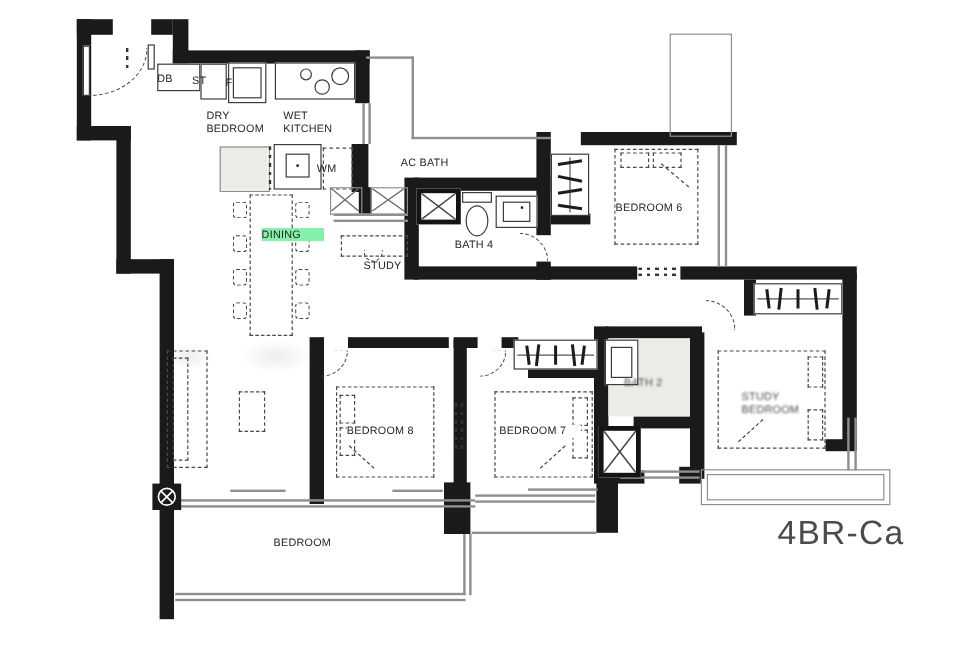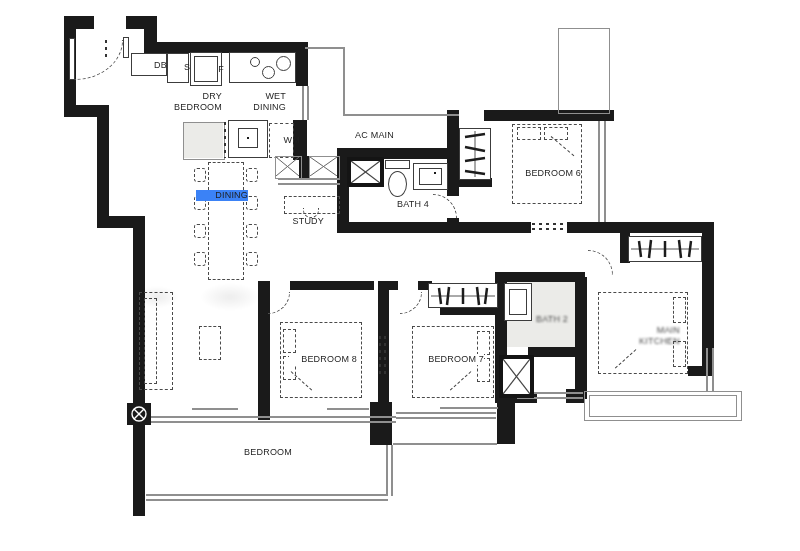--- a/index.html
+++ b/index.html
@@ -4,21 +4,21 @@
 <style>
   html,body{margin:0;padding:0;background:#fff;}
   #plan{position:relative;width:800px;height:551px;background:#fff;overflow:hidden;
         font-family:"Liberation Sans",sans-serif;}
   .wall{position:absolute;background:#1a1a1a;}
   .ln{position:absolute;background:#8f8f8f;}
   .box{position:absolute;border:1px solid #8f8f8f;}
   .thin{position:absolute;border:1px solid #3c3c3c;background:#fff;box-sizing:border-box;}
   .dash{position:absolute;border:1px dashed #4a4a4a;box-sizing:border-box;}
   .gray{position:absolute;background:#ebebe8;}
-  .lbl{position:absolute;font-size:9px;color:#1f1f1f;text-align:right;line-height:1.2;letter-spacing:.2px;}
+  .lbl{position:absolute;font-size:9px;color:#1f1f1f;text-align:left;line-height:1.2;letter-spacing:.2px;}
   .blur{filter:blur(.8px);color:#4a4a4a;}
   .code{position:absolute;font-size:28px;color:#4b4b4b;letter-spacing:1px;}
   .chair{position:absolute;border:1px dashed #4a4a4a;border-radius:3px;box-sizing:border-box;}
   .arc-br{position:absolute;border-right:1px dashed #555;border-bottom:1px dashed #555;border-radius:0 0 100% 0;box-sizing:border-box;}
   .arc-tr{position:absolute;border-top:1px dashed #555;border-right:1px dashed #555;border-radius:0 100% 0 0;box-sizing:border-box;}
   .dashrow{position:absolute;background:repeating-linear-gradient(90deg,#333 0 3px,transparent 3px 7px);}
   .dashcol{position:absolute;background:repeating-linear-gradient(180deg,#333 0 3px,transparent 3px 7px);}
   .diag{position:absolute;border-top:1px dashed #444;transform-origin:left center;}
   .circle{position:absolute;border:1px solid #3c3c3c;border-radius:50%;background:#fff;box-sizing:border-box;}
   .xframe{position:absolute;border:4px solid #141414;background:#fff;box-sizing:border-box;}
@@ -112,31 +112,31 @@
   <div class="thin" style="left:167px;top:53px;width:22px;height:30px"></div>
   <div class="lbl" style="left:160px;top:62px;width:36px">ST</div>
   <div class="thin" style="left:190px;top:52px;width:32px;height:34px"></div>
   <div class="thin" style="left:194px;top:56px;width:24px;height:26px"></div>
   <div class="lbl" style="left:188px;top:64px;width:36px">F</div>
   <div class="thin" style="left:229px;top:52px;width:67px;height:31px"></div>
   <div class="circle" style="left:250px;top:57px;width:10px;height:10px"></div>
   <div class="circle" style="left:262px;top:66px;width:13px;height:13px"></div>
   <div class="circle" style="left:276px;top:56px;width:15px;height:15px"></div>
   <div class="lbl" style="left:172px;top:91px;width:50px">DRY BEDROOM</div>
-  <div class="lbl" style="left:236px;top:91px;width:50px">WET DINING</div>
+  <div class="lbl" style="left:236px;top:91px;width:50px">WET KITCHEN</div>
   <div class="gray" style="left:183px;top:122px;width:40px;height:36px"></div>
   <div class="box" style="left:183px;top:122px;width:40px;height:36px"></div>
   <div class="dashcol" style="left:224px;top:122px;width:2px;height:36px"></div>
   <div class="thin" style="left:228px;top:120px;width:40px;height:38px"></div>
   <div class="thin" style="left:238px;top:128px;width:20px;height:20px"></div>
   <div class="wall" style="left:247px;top:137px;width:2px;height:2px"></div>
   <div class="dash" style="left:269px;top:123px;width:25px;height:35px"></div>
   <div class="lbl" style="left:264px;top:135px;width:36px">WM</div>
 
-  <div class="lbl" style="left:334px;top:130px;width:60px">AC MAIN</div>
+  <div class="lbl" style="left:334px;top:130px;width:60px">AC BATH</div>
   <div class="box" style="left:275px;top:156px;width:25px;height:21px">
     <svg width="23" height="19">
         <line x1="0" y1="0" x2="23" y2="19" stroke="#666" stroke-width="1"></line>
         <line x1="23" y1="0" x2="0" y2="19" stroke="#666" stroke-width="1"></line>
       </svg>
   </div>
   <div class="box" style="left:309px;top:156px;width:29px;height:21px">
     <svg width="27" height="19">
         <line x1="0" y1="0" x2="27" y2="19" stroke="#666" stroke-width="1"></line>
         <line x1="27" y1="0" x2="0" y2="19" stroke="#666" stroke-width="1"></line>
@@ -152,32 +152,32 @@
   <div class="thin" style="left:385px;top:160px;width:25px;height:9px"></div>
   <div class="circle" style="left:388px;top:171px;width:19px;height:26px"></div>
   <div class="thin" style="left:413px;top:163px;width:35px;height:27px"></div>
   <div class="thin" style="left:419px;top:168px;width:23px;height:17px"></div>
   <div class="wall" style="left:434px;top:172px;width:2px;height:2px"></div>
   <div class="lbl" style="left:379px;top:199px;width:50px">BATH 4</div>
   <div class="arc-tr" style="left:433px;top:194px;width:24px;height:24px"></div>
 
   <div class="dash" style="left:284px;top:196px;width:56px;height:18px"></div>
   <div class="dash" style="left:303px;top:208px;width:16px;height:10px;border-top:none;border-radius:0 0 8px 8px"></div>
-  <div class="lbl" style="left:274px;top:216px;width:50px">STUDY</div>
+  <div class="lbl" style="left:303px;top:216px;width:50px">STUDY</div>
 
   <div class="dash" style="left:208px;top:162px;width:36px;height:118px"></div>
   <div class="chair" style="left:194px;top:168px;width:12px;height:14px"></div>
   <div class="chair" style="left:194px;top:196px;width:12px;height:14px"></div>
   <div class="chair" style="left:194px;top:224px;width:12px;height:14px"></div>
   <div class="chair" style="left:194px;top:252px;width:12px;height:14px"></div>
   <div class="chair" style="left:246px;top:168px;width:12px;height:14px"></div>
   <div class="chair" style="left:246px;top:196px;width:12px;height:14px"></div>
   <div class="chair" style="left:246px;top:224px;width:12px;height:14px"></div>
   <div class="chair" style="left:246px;top:252px;width:12px;height:14px"></div>
-  <div class="lbl" style="left:196px;top:190px;width:52px;background:#3b82f6">DINING</div>
+  <div class="lbl" style="left:218px;top:190px;width:52px;background:#86efac">DINING</div>
 
   <div class="dash" style="left:139px;top:292px;width:34px;height:98px"></div>
   <div class="dash" style="left:144px;top:298px;width:13px;height:86px"></div>
   <div class="dash" style="left:199px;top:326px;width:22px;height:34px"></div>
   <div class="smudge" style="left:200px;top:283px;width:60px;height:28px"></div>
   <div class="smudge" style="left:135px;top:286px;width:44px;height:22px"></div>
   <div class="smudge" style="left:420px;top:283px;width:56px;height:26px"></div>
 
   <div class="thin" style="left:459px;top:128px;width:32px;height:52px">
     <svg width="30" height="50">
@@ -237,25 +237,26 @@
       <line x1="36" y1="4" x2="36" y2="20" stroke="#1c1c1c" stroke-width="2.5"></line>
       <line x1="50" y1="3" x2="52" y2="21" stroke="#1c1c1c" stroke-width="2.5"></line>
       <line x1="62" y1="4" x2="60" y2="20" stroke="#1c1c1c" stroke-width="2.5"></line>
     </svg>
   </div>
   <div class="arc-tr" style="left:588px;top:250px;width:25px;height:25px"></div>
   <div class="dash" style="left:598px;top:292px;width:90px;height:82px"></div>
   <div class="dash" style="left:673px;top:297px;width:13px;height:26px"></div>
   <div class="dash" style="left:673px;top:341px;width:13px;height:26px"></div>
   <div class="diag" style="left:636px;top:349px;width:28px;transform:rotate(138deg)"></div>
-  <div class="lbl blur" style="left:618px;top:325px;width:62px">MAIN KITCHEN</div>
+  <div class="lbl blur" style="left:618px;top:325px;width:62px">STUDY BEDROOM</div>
 
   <div class="lbl" style="left:228px;top:447px;width:64px">BEDROOM</div>
   <div class="wall" style="left:127px;top:403px;width:24px;height:22px">
     <svg width="24" height="22">
       <circle cx="12" cy="11" r="7" stroke="#fff" fill="none" stroke-width="1.4"></circle>
       <line x1="7" y1="6" x2="17" y2="16" stroke="#fff" stroke-width="1.4"></line>
       <line x1="17" y1="6" x2="7" y2="16" stroke="#fff" stroke-width="1.4"></line>
     </svg>
   </div>
 
+  <div class="code" style="left:648px;top:428px">4BR-Ca</div>
 
 </div>
 
 </body></html>

